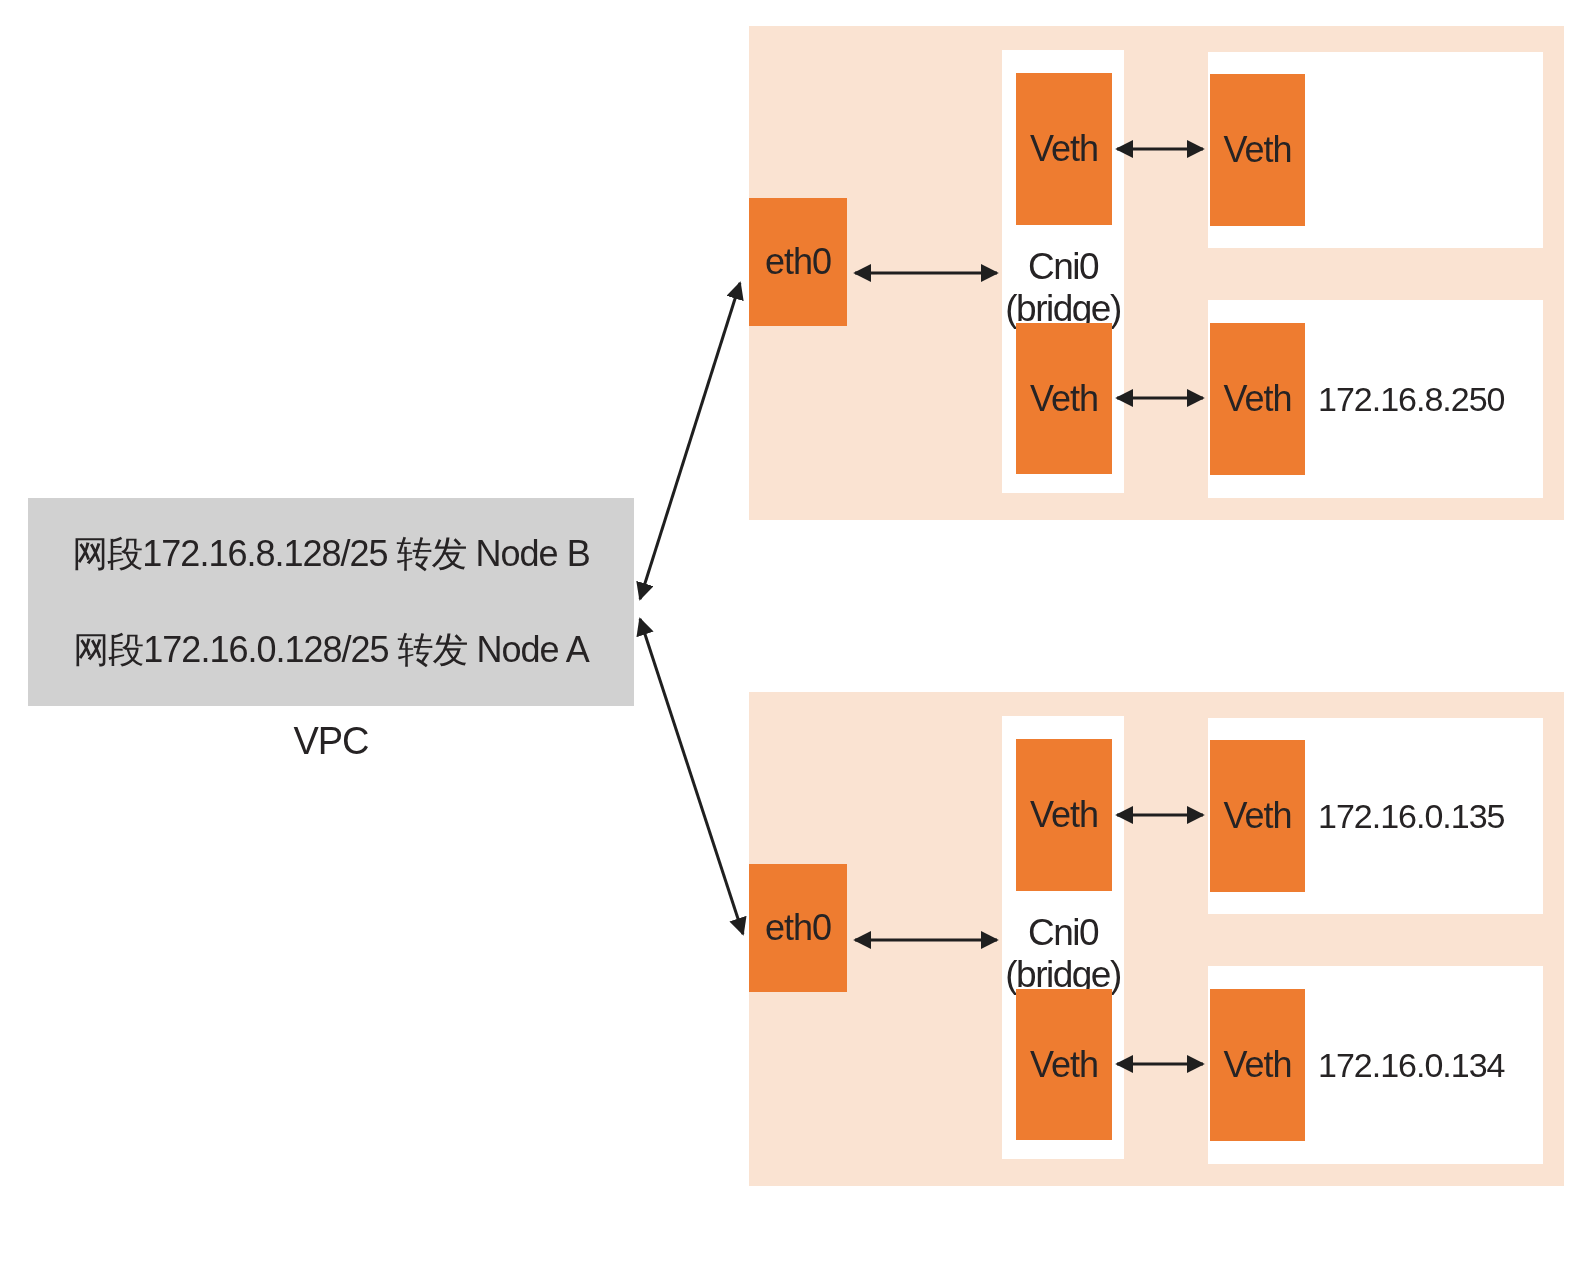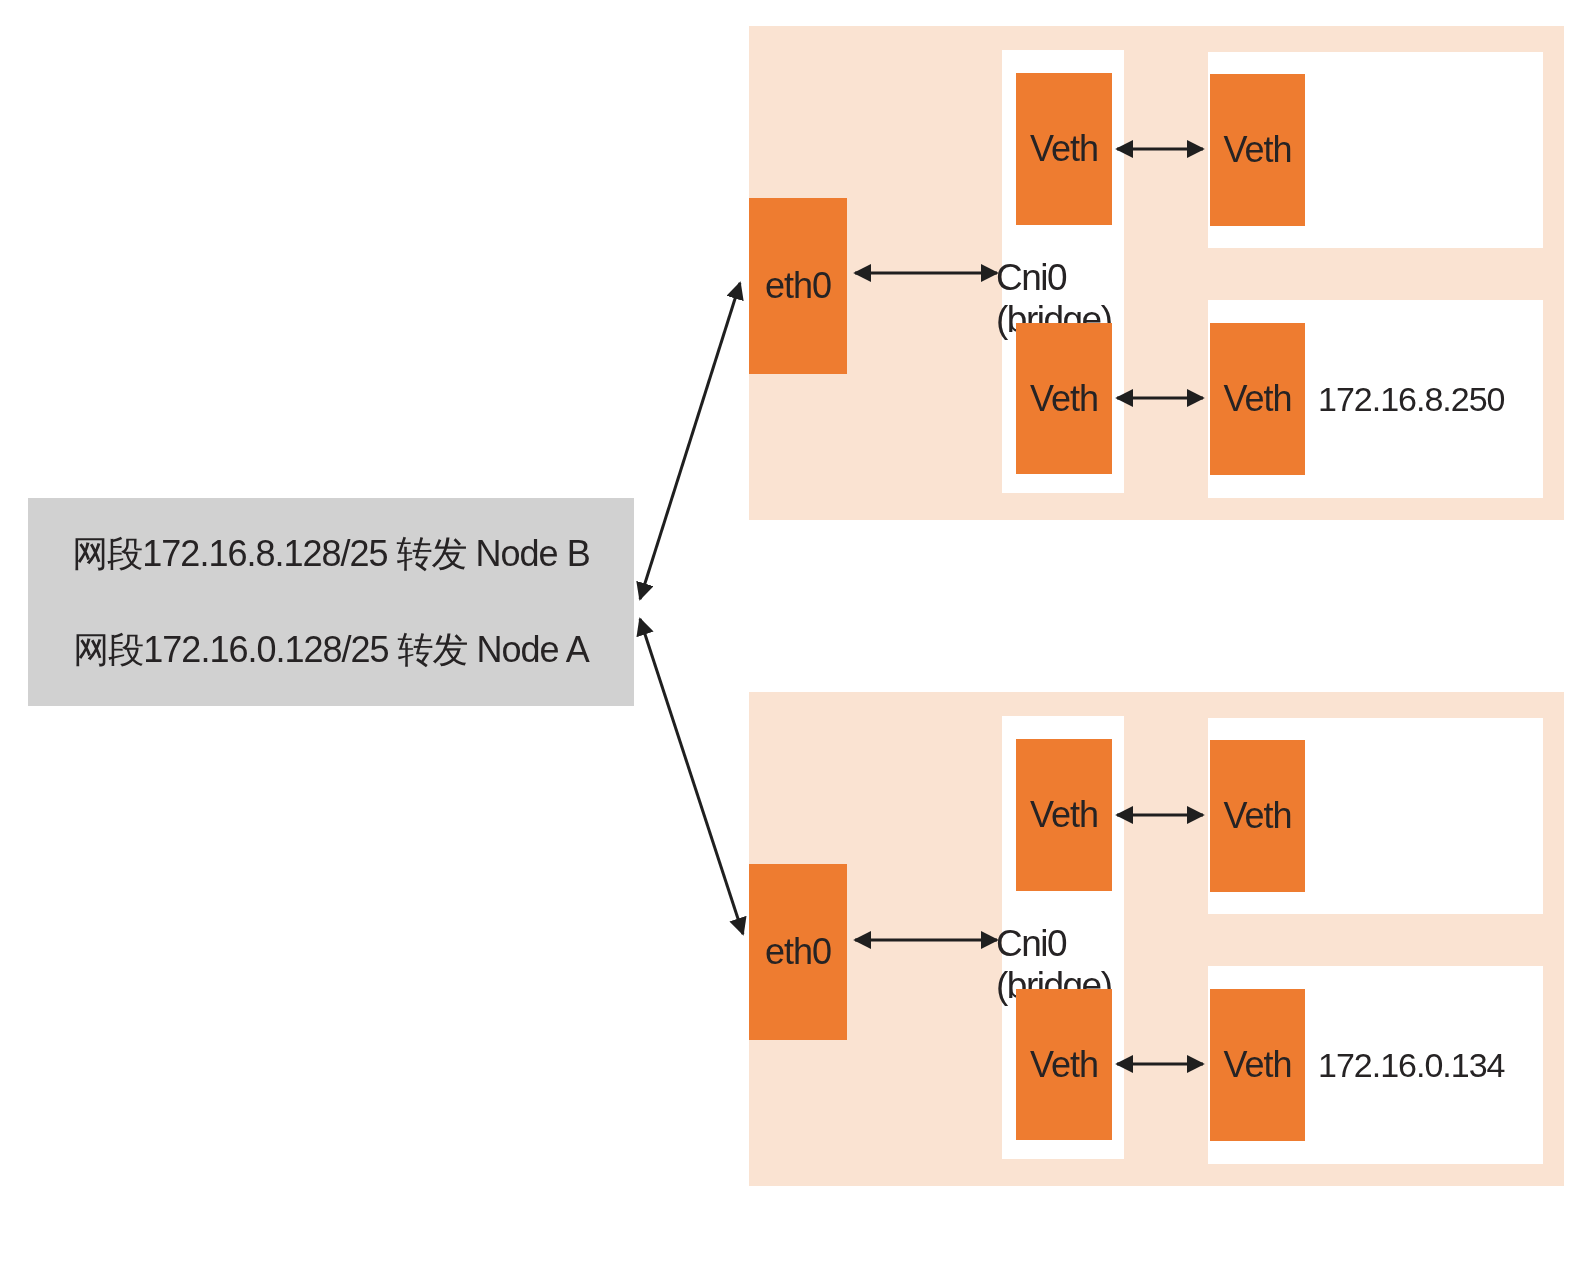--- a/index.html
+++ b/index.html
@@ -18,29 +18,29 @@
            display:flex;flex-direction:column;justify-content:center;align-items:center;gap:60px;}
   .vpc-route{font-size:36px;line-height:1;letter-spacing:-1px;white-space:nowrap;}
   .vpc-label{position:absolute;left:28px;top:722px;width:606px;text-align:center;
              font-size:38px;line-height:1;letter-spacing:-1px;}
 
   
   .node{position:absolute;left:749px;width:815px;height:494px;background:var(--node_bg);}
   .node-b{top:26px;}
   .node-a{top:692px;}
 
-  .eth0{position:absolute;left:0;top:172px;width:98px;height:176px;background:var(--orange);
+  .eth0{position:absolute;left:0;top:172px;width:98px;height:128px;background:var(--orange);
         display:flex;align-items:center;justify-content:center;font-size:36px;letter-spacing:-1px;}
 
   .bridge-strip{position:absolute;left:253px;top:24px;width:122px;height:443px;background:#ffffff;}
   .bridge-veth{position:absolute;left:14px;width:96px;height:152px;background:var(--orange);
                display:flex;align-items:center;justify-content:center;font-size:36px;letter-spacing:-1px;}
   .bridge-veth.top{top:23px;}
   .bridge-veth.bottom{top:273px;height:151px;}
-  .bridge-name{position:absolute;left:-6px;top:207px;width:134px;
+  .bridge-name{position:absolute;left:-6px;top:196px;width:134px;text-align:center;
                font-size:37px;line-height:42px;letter-spacing:-1.5px;}
 
   .pod{position:absolute;left:459px;width:335px;background:#ffffff;}
   .pod.p1{top:26px;height:196px;}
   .pod.p2{top:274px;height:198px;}
   .pod-veth{position:absolute;left:2px;top:50%;transform:translateY(-50%);width:95px;height:152px;
             background:var(--orange);display:flex;align-items:center;justify-content:center;
             font-size:36px;letter-spacing:-1px;}
   .pod-ip{position:absolute;left:110px;top:0;height:100%;display:flex;align-items:center;
           font-size:34px;letter-spacing:-1px;white-space:nowrap;}
@@ -52,20 +52,21 @@
 </style>
 </head>
 <body>
 
 <div class="canvas">
 
   <div class="vpc-box">
     <div class="vpc-route">网段172.16.8.128/25 转发 Node B</div>
     <div class="vpc-route">网段172.16.0.128/25 转发 Node A</div>
   </div>
+  <div class="vpc-label">VPC</div>
 
   <div class="node node-b">
     <div class="eth0">eth0</div>
     <div class="bridge-strip">
       <div class="bridge-veth top">Veth</div>
       <div class="bridge-name">
         <span>Cni0</span><br>
         <span>(bridge)</span>
       </div>
       <div class="bridge-veth bottom">Veth</div>
@@ -84,20 +85,21 @@
     <div class="bridge-strip">
       <div class="bridge-veth top">Veth</div>
       <div class="bridge-name">
         <span>Cni0</span><br>
         <span>(bridge)</span>
       </div>
       <div class="bridge-veth bottom">Veth</div>
     </div>
     <div class="pod p1">
       <div class="pod-veth">Veth</div>
+      <div class="pod-ip">172.16.0.135</div>
     </div>
     <div class="pod p2">
       <div class="pod-veth">Veth</div>
       <div class="pod-ip">172.16.0.134</div>
     </div>
   </div>
 
   <svg class="arrows" viewBox="0 0 1579 1270" xmlns="http://www.w3.org/2000/svg">
     <defs>
       <marker id="ah" viewBox="0 0 10 10" refX="9" refY="5" markerWidth="6" markerHeight="6" orient="auto-start-reverse" markerUnits="strokeWidth">

